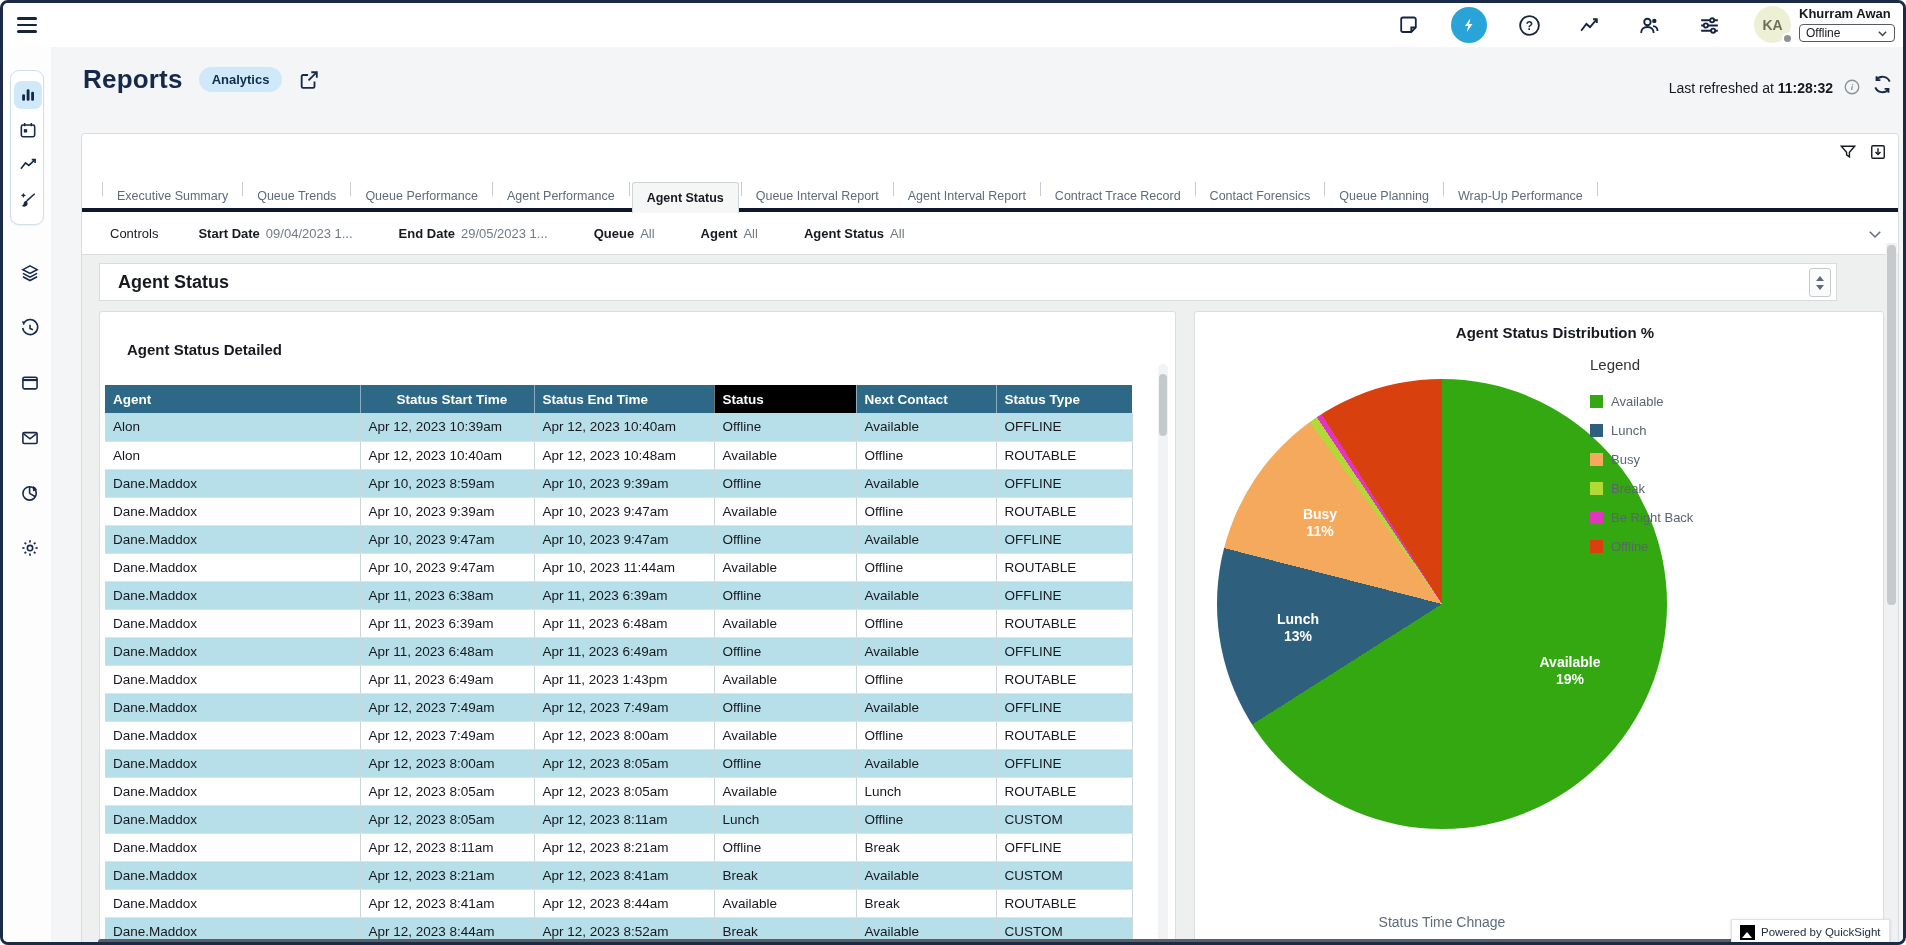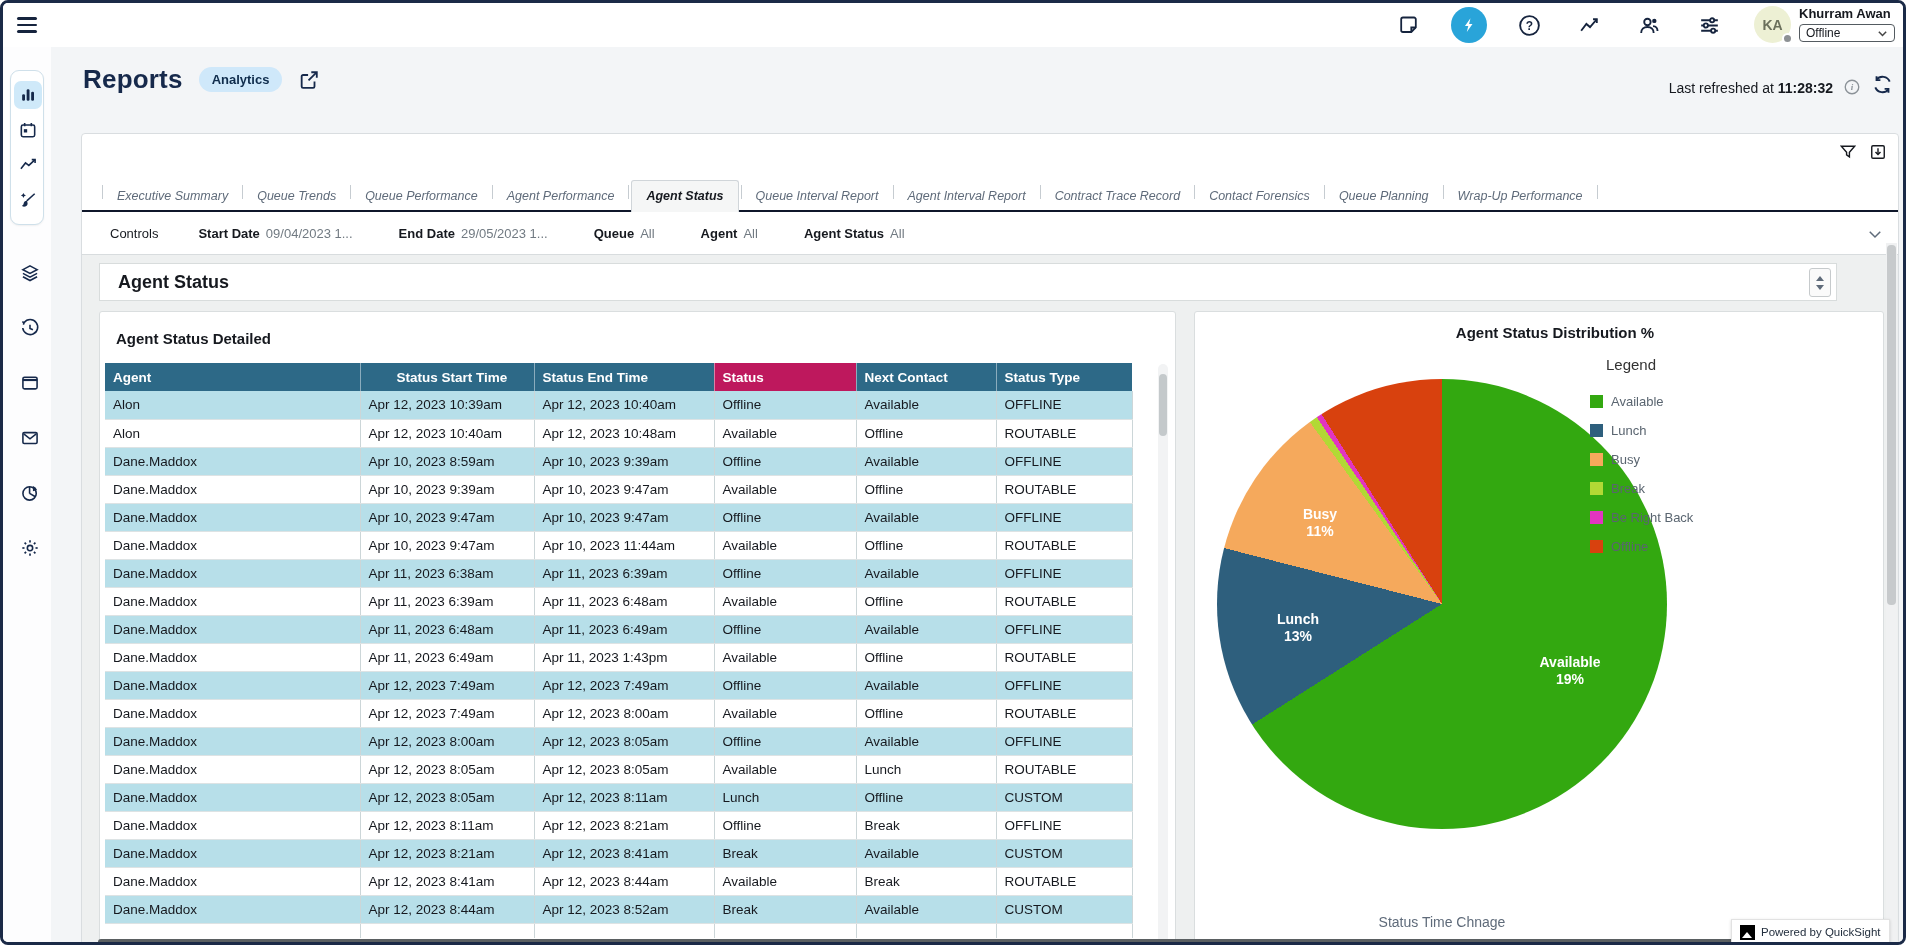--- a/index.html
+++ b/index.html
@@ -33,22 +33,22 @@
   
   .content{position:absolute;left:48px;top:44px;width:1855px;height:901px;background:#f3f5f7;}
   .pagehead{position:absolute;left:32px;top:17px;display:flex;align-items:center;gap:16px;}
   .ptitle{font-size:26px;font-weight:bold;color:#16294b;letter-spacing:.2px;}
   .badge{background:#cfe8fa;color:#0f2c4c;font-size:13px;font-weight:bold;padding:5px 13px;border-radius:14px;}
   .headright{position:absolute;right:12px;top:26px;display:flex;align-items:flex-end;gap:10px;font-size:14px;color:#16191f;margin-left:48px;}
   .headright b{font-weight:bold;}
   
   .dash{position:absolute;left:30px;top:86px;width:1818px;height:880px;background:#fff;border:1px solid #d9dde0;border-radius:4px;}
   .cardtools{position:absolute;right:10px;top:8px;display:flex;gap:10px;}
-  .tabstrip{position:absolute;left:0;top:48px;width:100%;height:30px;display:flex;align-items:center;padding-left:18px;
-    border-bottom:2px solid #0f172a;background:#fff;font-style:italic;}
+  .tabstrip{position:absolute;left:0;top:48px;width:100%;height:30px;display:flex;align-items:flex-start;padding-left:18px;
+    border-bottom:4px solid #0f172a;background:#fff;}
   .tabsep{width:1px;height:14px;background:#c6ccd1;margin:0 2px 8px 2px;}
   .tab{padding:7px 12px 8px 12px;font-size:12.5px;color:#5f6b7a;white-space:nowrap;cursor:pointer;}
   .tab.active{background:#f5f6f6;border:1px solid #d0d5d9;border-bottom:none;border-radius:3px 3px 0 0;
     font-weight:bold;color:#16191f;padding:8px 14px 9px 14px;}
   .controls{position:absolute;left:0;top:79px;width:100%;height:42px;background:#fff;border-bottom:1px solid #d8dcde;
     display:flex;align-items:center;padding-left:28px;font-size:13px;}
   .ctl-label{font-weight:normal;color:#16191f;margin-right:40px;}
   .filter{display:flex;gap:6px;margin-right:46px;white-space:nowrap;cursor:pointer;}
   .filter .fl{font-weight:bold;color:#16191f;}
   .filter .fv{color:#717a82;}
@@ -58,36 +58,36 @@
   .sheetbar{position:absolute;left:17px;top:8px;width:1738px;height:38px;background:#fff;border:1px solid #d8dcdc;
     display:flex;align-items:center;padding-left:18px;}
   .sheettitle{font-size:18px;font-weight:bold;color:#16191f;}
   .spinner{position:absolute;right:5px;top:4px;width:22px;height:29px;border:1px solid #c6cacc;border-radius:3px;background:#fafafa;
     display:flex;flex-direction:column;align-items:center;justify-content:center;gap:4px;cursor:pointer;}
   .spinner i{width:0;height:0;border-left:4px solid transparent;border-right:4px solid transparent;}
   .spinner .up{border-bottom:5px solid #5f6b7a;}
   .spinner .dn{border-top:5px solid #5f6b7a;}
   
   .tcard{position:absolute;left:17px;top:56px;width:1077px;height:703px;background:#fff;border:1px solid #dadedf;border-radius:3px;overflow:hidden;}
-  .tcard h3{margin:5px;padding:13px 0 11px 11px;font-size:15px;color:#16191f;}
+  .tcard h3{margin:16px;padding:13px 0 11px 11px;font-size:15px;color:#16191f;}
   table.grid{border-collapse:collapse;table-layout:fixed;margin-left:5px;width:1027px;font-size:13.5px;}
   table.grid th{color:#fff;font-weight:bold;text-align:left;height:28px;padding:0 0 0 8px;
     border-right:1px solid rgba(255,255,255,.45);}
   table.grid td{height:28px;padding:0 0 0 8px;border-right:1px solid #ccd6d8;border-bottom:1px solid #dde3e4;
     color:#16191f;white-space:nowrap;overflow:hidden;}
   table.grid tr.partial td{height:15px;border-bottom:none;}
   .tscroll{position:absolute;right:7px;top:52px;width:10px;height:645px;background:#f2f3f4;border-radius:5px;}
   .tscroll .thumb{position:absolute;left:1px;top:10px;width:8px;height:62px;background:#c4c9cb;border-radius:4px;cursor:pointer;}
   
   .pcard{position:absolute;left:1112px;top:56px;width:690px;height:703px;background:#fff;border:1px solid #dadedf;border-radius:3px;overflow:hidden;}
   .ptitle2{position:absolute;left:0;top:12px;width:100%;text-align:center;font-size:15px;font-weight:bold;color:#16191f;margin-left:16px;}
   .pie{position:absolute;left:22px;top:67px;width:450px;height:450px;border-radius:50%;cursor:pointer;}
   .pie-label{position:absolute;transform:translate(-50%,-50%);text-align:center;color:#fff;font-size:14px;font-weight:bold;line-height:17px;pointer-events:none;}
   .legend{position:absolute;left:395px;top:44px;}
-  .legend h4{margin:0 0 14px 16px;font-size:15px;font-weight:normal;color:#333;}
+  .legend h4{margin:0 0 14px 0;font-size:15px;font-weight:normal;color:#333;}
   .litem{display:flex;align-items:center;gap:8px;height:29px;cursor:pointer;}
   .lswatch{width:13px;height:13px;}
   .llabel{font-size:13px;color:#5a6570;}
   .nextvis{position:absolute;left:0;top:602px;width:494px;text-align:center;font-size:14px;color:#5f6b7a;}
   
   .vscroll{position:absolute;right:6px;top:240px;width:11px;height:697px;background:#f0f1f2;}
   .vscroll .thumb{position:absolute;left:1px;top:2px;width:9px;height:360px;background:#c7cacc;border-radius:4px;cursor:pointer;}
   .hscroll{position:absolute;left:95px;top:936px;width:1783px;height:7px;background:#5a5f61;border-radius:3px;cursor:pointer;}
   .powered{position:absolute;left:1728px;top:916px;height:26px;background:#fff;border:1px solid #e2e2e2;box-shadow:0 1px 3px rgba(0,0,0,.15);
     display:flex;align-items:center;gap:6px;padding:0 8px;}
@@ -363,21 +363,21 @@
                 <col style="width:180px">
                 <col style="width:142px">
                 <col style="width:140px">
                 <col style="width:136px">
               </colgroup>
             <thead>
                 <tr id="theadrow">
                   <th style="background: rgb(45, 105, 135);">Agent</th>
                   <th style="background: rgb(45, 105, 135); padding-left: 36px;">Status Start Time</th>
                   <th style="background: rgb(45, 105, 135);">Status End Time</th>
-                  <th style="background: #be185d;">Status</th>
+                  <th style="background: #000000;">Status</th>
                   <th style="background: rgb(45, 105, 135);">Next Contact</th>
                   <th style="background: rgb(45, 105, 135);">Status Type</th>
                 </tr>
               </thead>
             <tbody id="tbody">
                 <tr style="background: rgb(183, 223, 233);">
                   <td>Alon</td>
                   <td>Apr 12, 2023 10:39am</td>
                   <td>Apr 12, 2023 10:40am</td>
                   <td>Offline</td>

